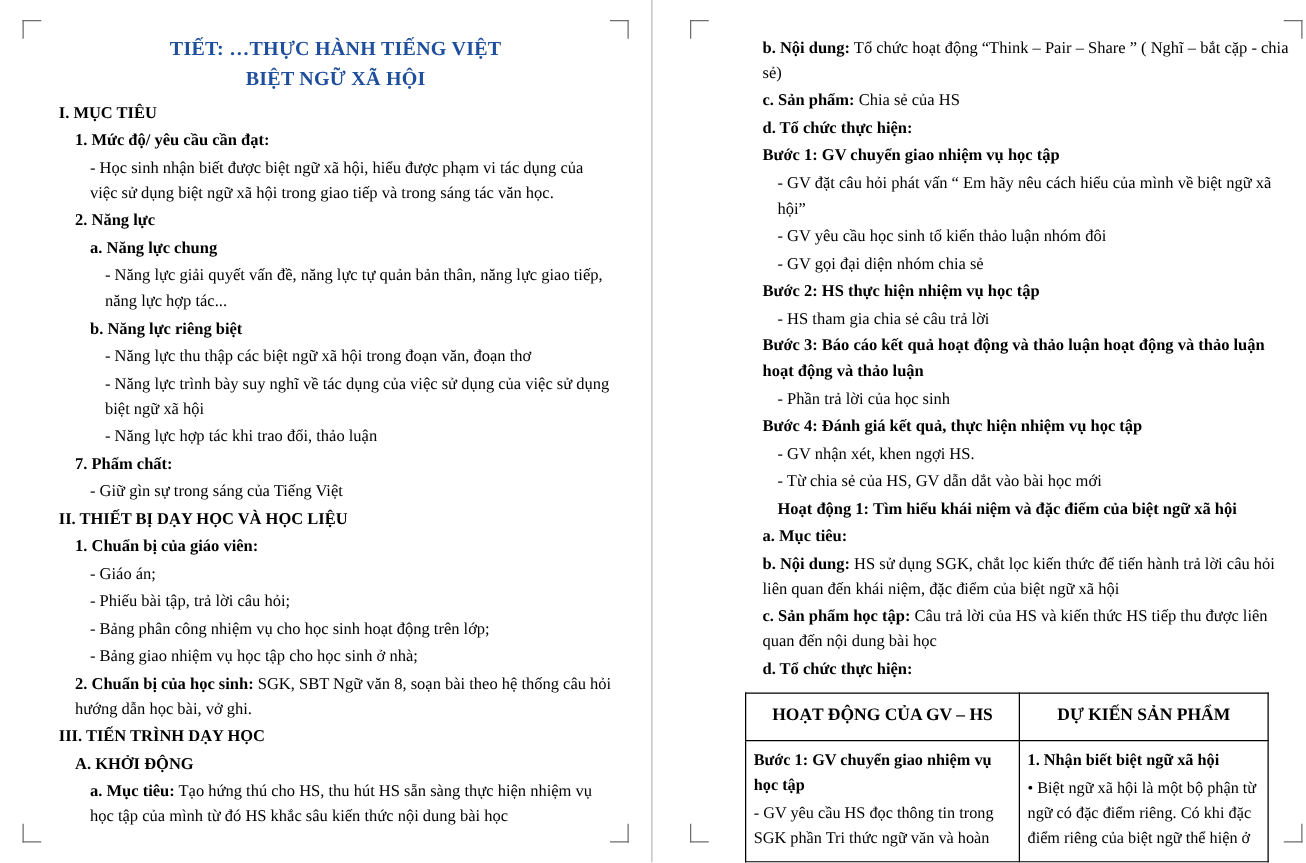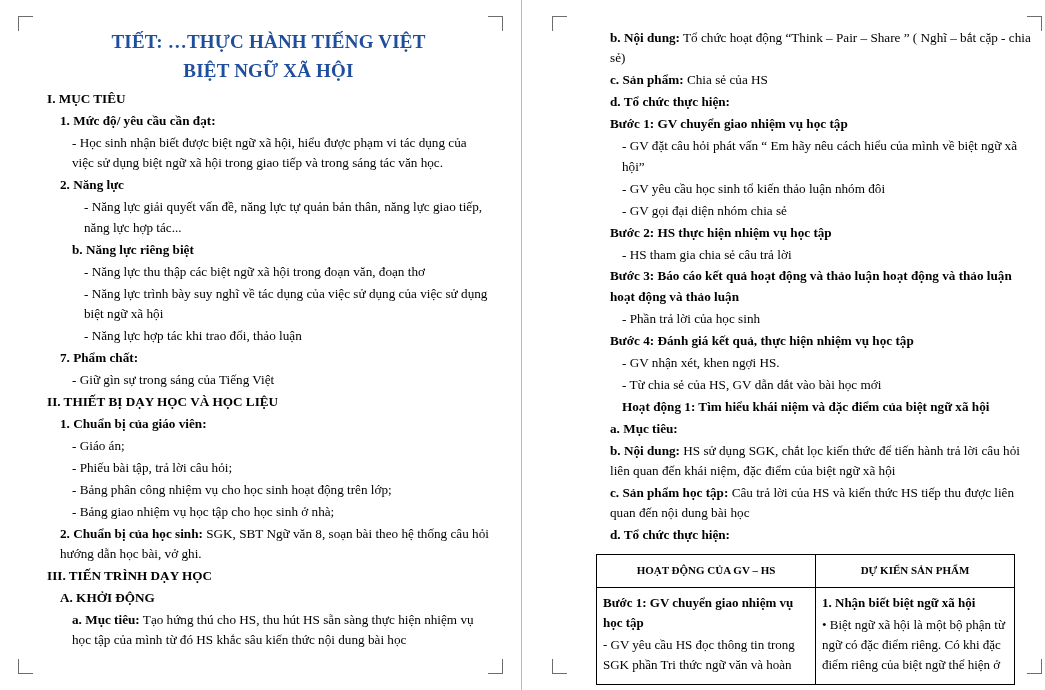--- a/index.html
+++ b/index.html
@@ -48,21 +48,21 @@
   .page-right .content {
     left: 58px;
     right: 26px;
     top: 28px;
   }
 
   .title {
     text-align: center;
     color: #1f4e9c;
     font-weight: bold;
-    font-size: 19px;
+    font-size: 16px;
     letter-spacing: 0.2px;
     line-height: 1.5;
   }
   .title .l2 { display: block; }
 
   p {
     margin: 0;
     padding: 0;
   }
   .ln { margin: 0 0 1.5px 0; }
@@ -86,21 +86,21 @@
     border: 1px solid #000000;
     vertical-align: top;
     padding: 5px 6px 7px 6px;
     font-size: 13px;
     line-height: 1.55;
     font-family: "Liberation Serif", serif;
   }
   table.kt th {
     text-align: center;
     font-weight: bold;
-    font-size: 11px;
+    font-size: 14px;
     padding: 7px 4px 8px 4px;
   }
   .cell-p { margin: 0 0 2px 0; }
   .cell-p.b { font-weight: bold; }
 </style>
 </head>
 <body>
 
 <div class="page page-left">
   <div class="crop tl" style="left:18px; top:16px;"></div>
@@ -113,20 +113,21 @@
       <span>TIẾT: …THỰC HÀNH TIẾNG VIỆT</span>
       <span class="l2">BIỆT NGỮ XÃ HỘI</span>
     </div>
 
     <div class="spacer-sm"></div>
 
     <p class="ln i0 b">I. MỤC TIÊU</p>
     <p class="ln i1 b">1. Mức độ/ yêu cầu cần đạt:</p>
     <p class="ln i2">- Học sinh nhận biết được biệt ngữ xã hội, hiểu được phạm vi tác dụng của việc sử dụng biệt ngữ xã hội trong giao tiếp và trong sáng tác văn học.</p>
     <p class="ln i1 b">2. Năng lực</p>
+    <p class="ln i2 b">a. Năng lực chung</p>
     <p class="ln i3">- Năng lực giải quyết vấn đề, năng lực tự quản bản thân, năng lực giao tiếp, năng lực hợp tác...</p>
     <p class="ln i2 b">b. Năng lực riêng biệt</p>
     <p class="ln i3">- Năng lực thu thập các biệt ngữ xã hội trong đoạn văn, đoạn thơ</p>
     <p class="ln i3">- Năng lực trình bày suy nghĩ về tác dụng của việc sử dụng của việc sử dụng biệt ngữ xã hội</p>
     <p class="ln i3">- Năng lực hợp tác khi trao đổi, thảo luận</p>
     <p class="ln i1 b">7. Phẩm chất:</p>
     <p class="ln i2">- Giữ gìn sự trong  sáng của Tiếng Việt</p>
     <p class="ln i0 b">II. THIẾT BỊ DẠY HỌC VÀ HỌC LIỆU</p>
     <p class="ln i1 b">1. Chuẩn bị của giáo viên:</p>
     <p class="ln i2">- Giáo án;</p>

